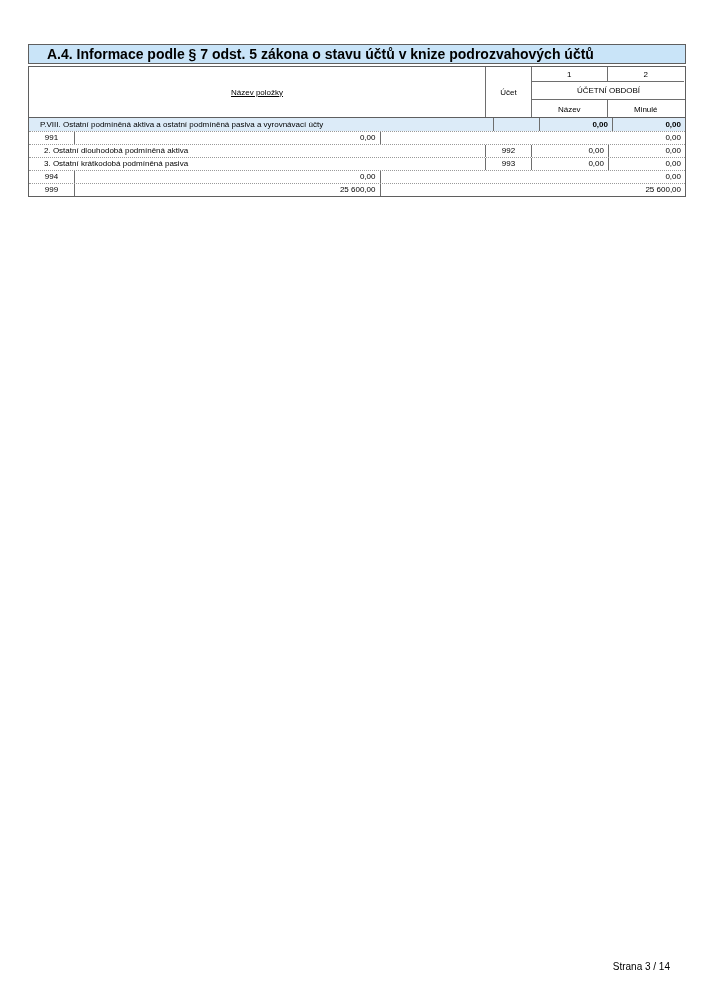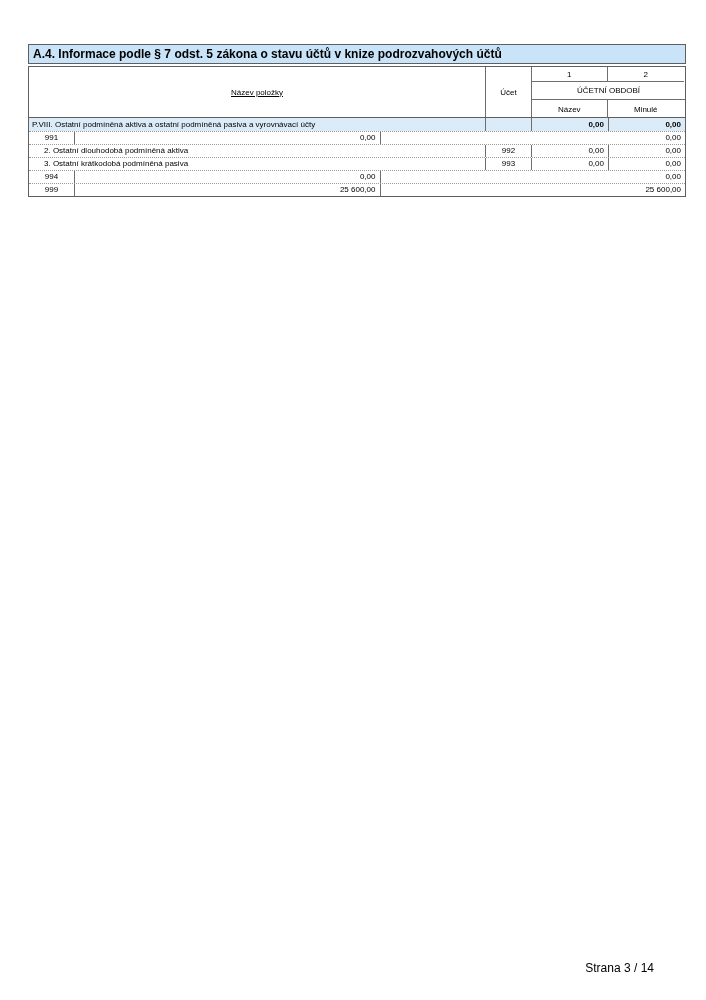--- a/index.html
+++ b/index.html
@@ -14,24 +14,24 @@
     overflow: hidden;
   }
   .title-bar {
     position: absolute;
     left: 28px;
     top: 44px;
     width: 658px;
     height: 20px;
     background: #c9e4f8;
     border: 1px solid #5f5f5f;
-    font-size: 12px;
+    font-size: 14px;
     font-weight: bold;
     line-height: 18px;
-    padding-left: 4px;
+    padding-left: 18px;
     white-space: nowrap;
     overflow: hidden;
   }
   .acct-table {
     position: absolute;
     left: 28px;
     top: 66px;
     width: 658px;
     border: 1px solid #5f5f5f;
     font-size: 8px;
@@ -82,39 +82,39 @@
     line-height: 12px;
     align-items: stretch;
   }
   .row + .row { border-top: 1px dotted #9a9a9a; }
   .row .name {
     width: 457px;
     border-right: 1px solid #6e6e6e;
     padding-left: 15px;
     display: flex; align-items: center;
   }
-  .row.summary { background: #dcebf8; }
+  .row.summary { background: #dcebf8; padding-left: 8px; }
   .row.summary .name { padding-left: 3px; }
   .row.summary .val { font-weight: bold; }
   .row .acct {
     width: 46px;
     border-right: 1px solid #6e6e6e;
     display: flex; align-items: center; justify-content: center;
   }
   .row .val {
     flex: 1;
     display: flex; align-items: center; justify-content: flex-end;
     padding-right: 4px;
   }
   .row .val.first { border-right: 1px solid #6e6e6e; }
   .footer {
     position: absolute;
     top: 961px;
-    right: 52px;
-    font-size: 12px;
+    right: 36px;
+    font-size: 10px;
     white-space: nowrap;
   }
 </style>
 </head>
 <body>
 
 <div class="page">
 
   <div class="title-bar">
     <span>A.4. Informace podle § 7 odst. 5 zákona o stavu účtů v knize podrozvahových účtů</span>

